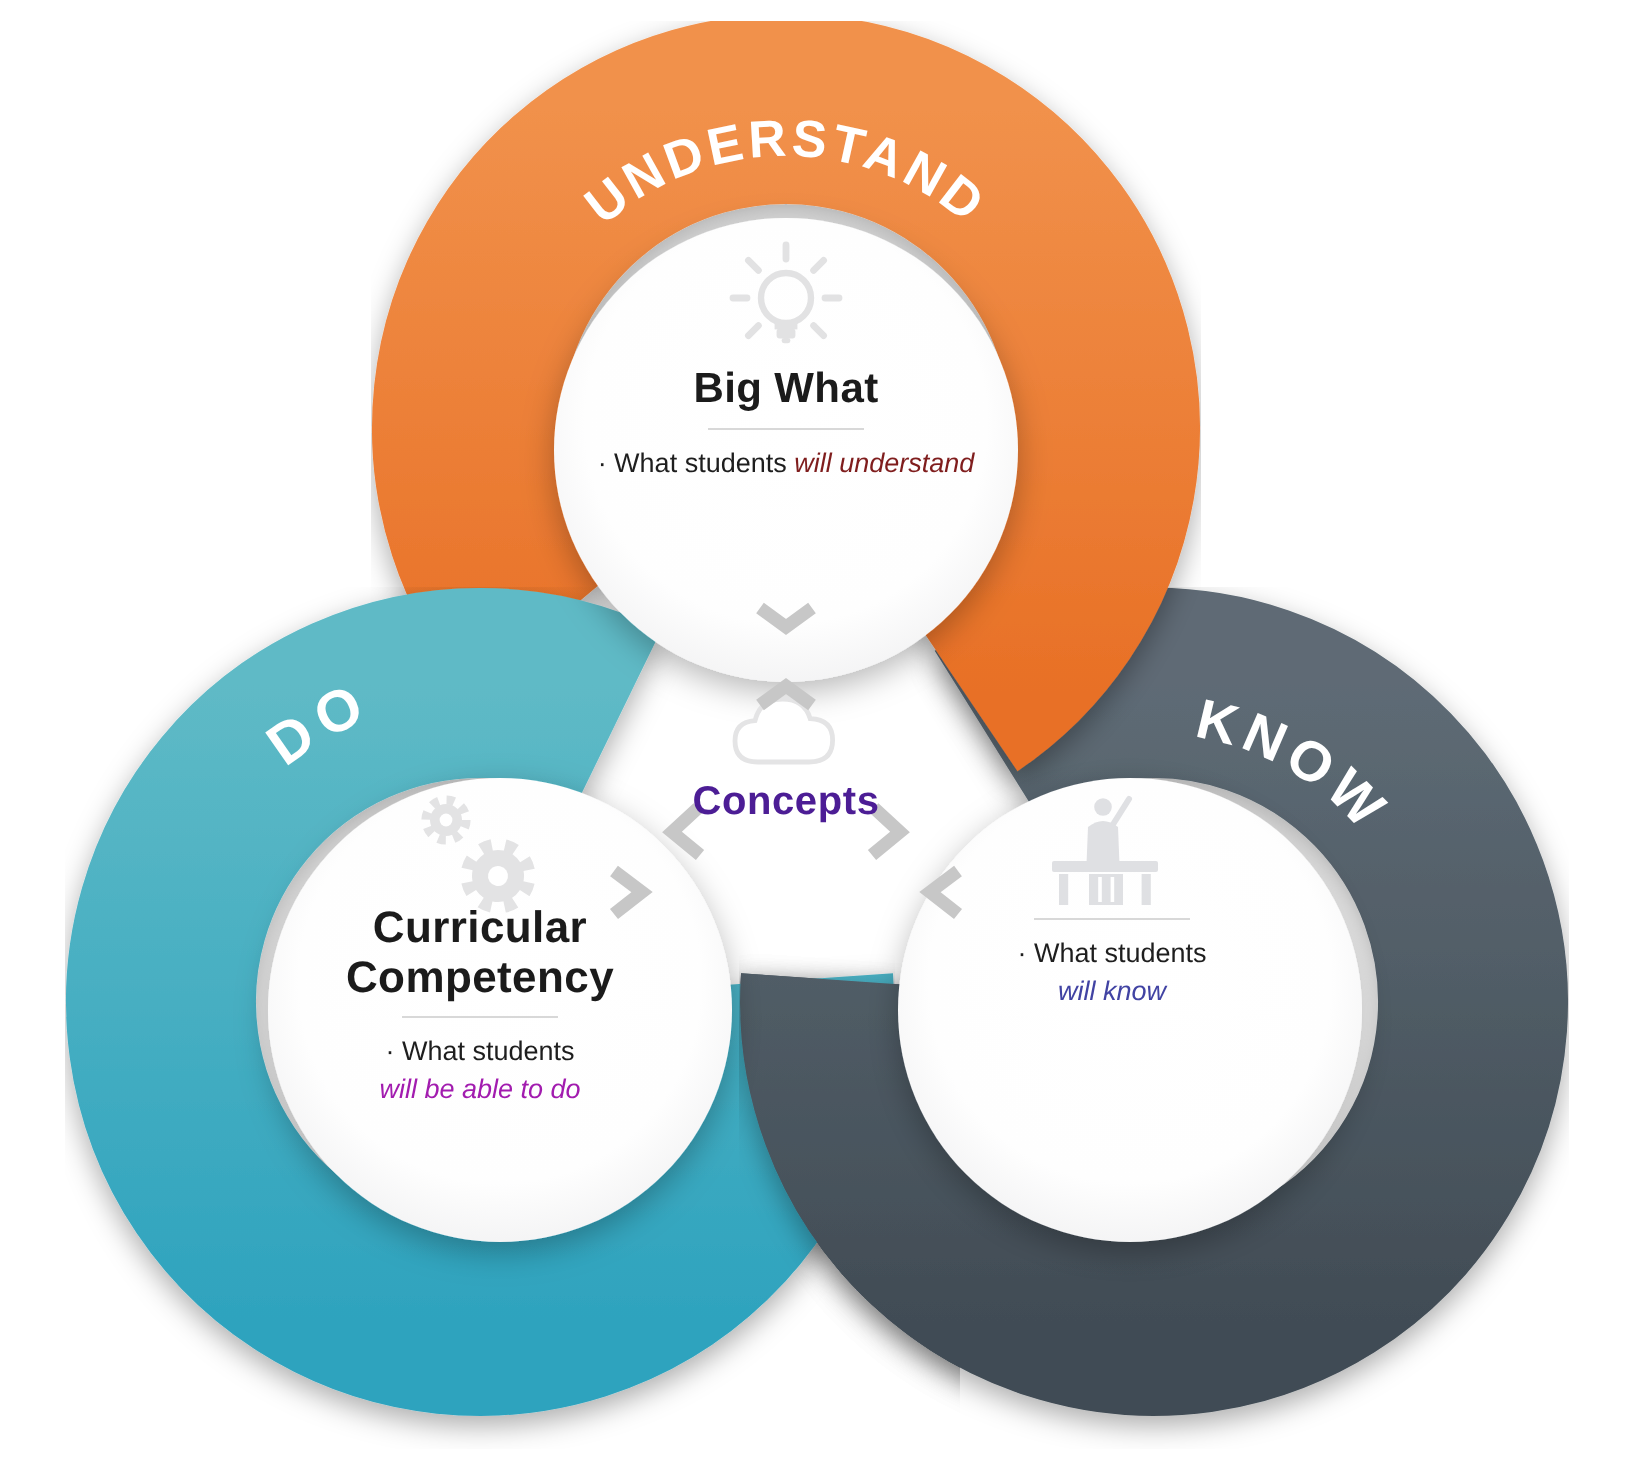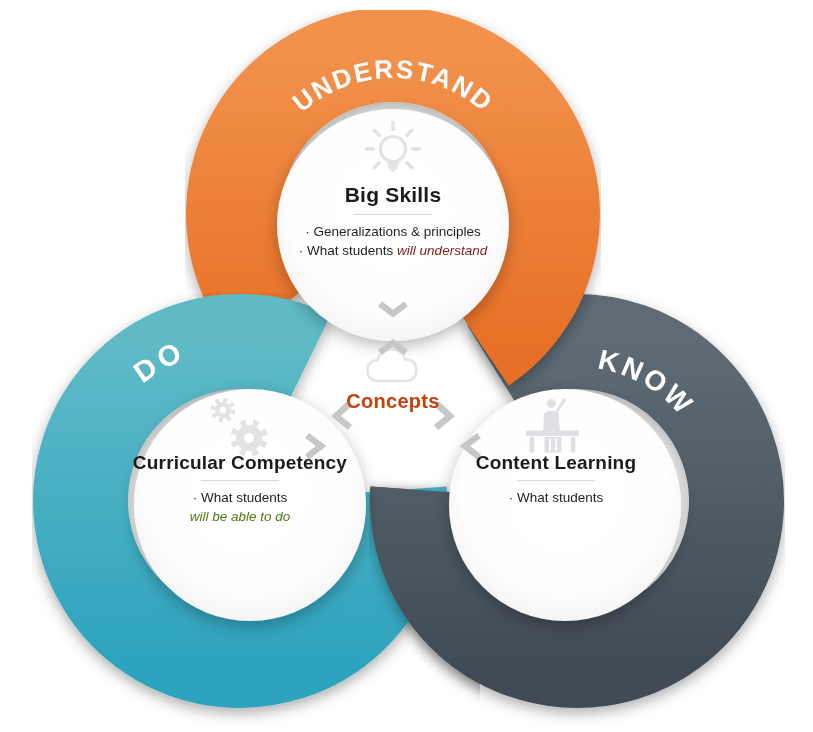--- a/index.html
+++ b/index.html
@@ -11,29 +11,29 @@
   .ring-label{
     fill:#ffffff;font-weight:bold;
     font-family:"Liberation Sans", sans-serif;
   }
   .card{
     position:absolute;text-align:center;color:#1e1e1e;
   }
   .card .title{
     font-weight:bold;font-size:21px;line-height:1.12;color:#1b1b1b;letter-spacing:.2px;
   }
-  .card .title.small{font-size:19px;}
+  .card .title.small{font-size:22px;}
   .card .divider{
     width:78px;border-top:1.6px solid #d8d8d8;margin:7px auto 7px auto;height:0;
   }
   .card .bullets{font-size:13.5px;line-height:1.42;color:#1e1e1e;}
   .card .hl{font-style:italic;}
   .concepts{
     position:absolute;left:323px;top:390px;width:140px;text-align:center;
-    font-size:20px;font-weight:bold;color:#c2410c;letter-spacing:.3px;
+    font-size:20px;font-weight:bold;color:#4c1d95;letter-spacing:.3px;
   }
   #card-understand{left:273px;top:183px;width:240px;}
   #card-do{left:120px;top:452px;width:240px;}
   #card-know{left:436px;top:452px;width:240px;}
 </style>
 </head>
 <body>
 
 <div class="canvas">
 
@@ -143,44 +143,43 @@
       <path d="M 380 304 L 393 313.5 L 406 304"></path>
       <path d="M 380 352.5 L 393 343 L 406 352.5"></path>
       <path d="M 349 404 L 336 416 L 350 427.5"></path>
       <path d="M 307 435.5 L 321 446 L 307 457"></path>
       <path d="M 437 404 L 450 416 L 436 427.5"></path>
       <path d="M 479 435.5 L 465 446 L 479 457"></path>
     </g>
   </svg>
 
   <div class="card" id="card-understand">
-    <div class="title">Big Skills</div>
+    <div class="title">Big What</div>
     <div class="divider"></div>
     <div class="bullets">
-      <div>· Generalizations &amp; principles</div>
       <div><span>· What students </span><span class="hl" style="color: #7f1d1d;">will understand</span></div>
     </div>
   </div>
 
   <div class="card" id="card-do">
     <div class="title small">
       <div>Curricular Competency</div>
     </div>
     <div class="divider"></div>
     <div class="bullets">
       <div>· What students</div>
-      <div class="hl" style="color: #4d7c0f;">will be able to do</div>
+      <div class="hl" style="color: #a21caf;">will be able to do</div>
     </div>
   </div>
 
   <div class="card" id="card-know">
     <div class="title small">
-      <div>Content Learning</div>
     </div>
     <div class="divider"></div>
     <div class="bullets">
       <div>· What students</div>
+      <div class="hl" style="color: rgb(65, 67, 163);">will know</div>
     </div>
   </div>
 
   <div class="concepts">Concepts</div>
 
 </div>
 
 </body></html>

